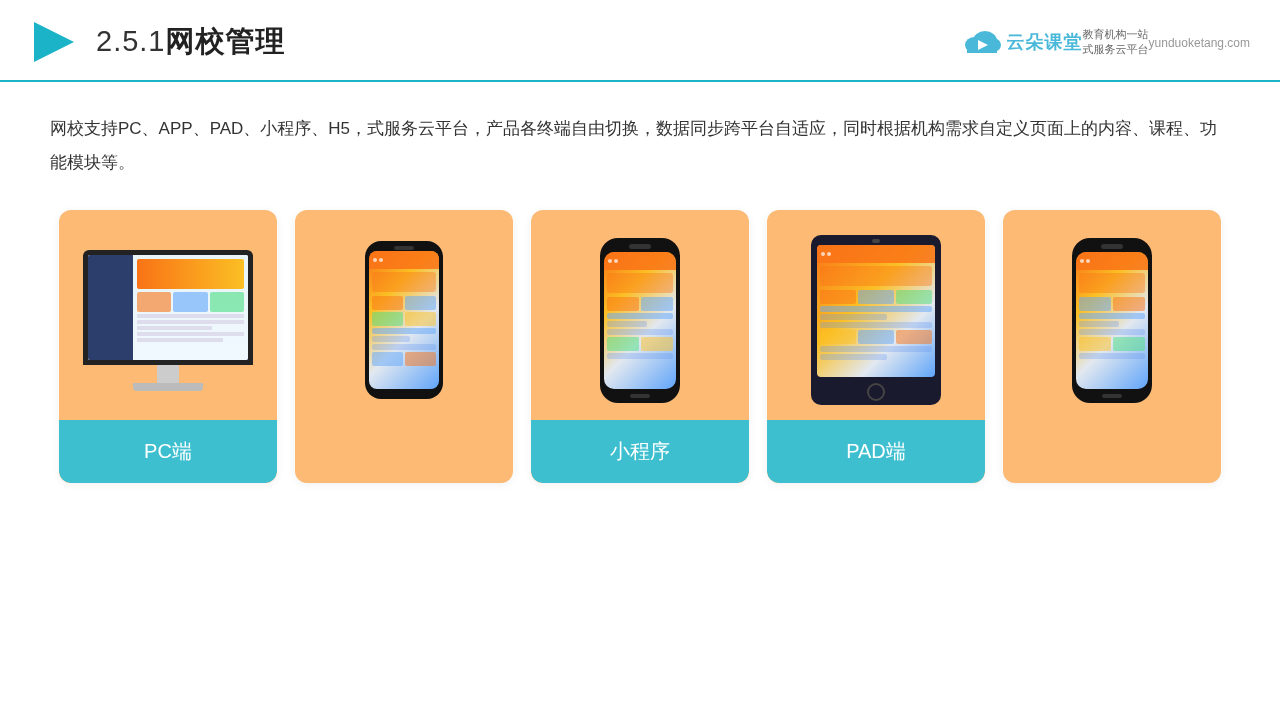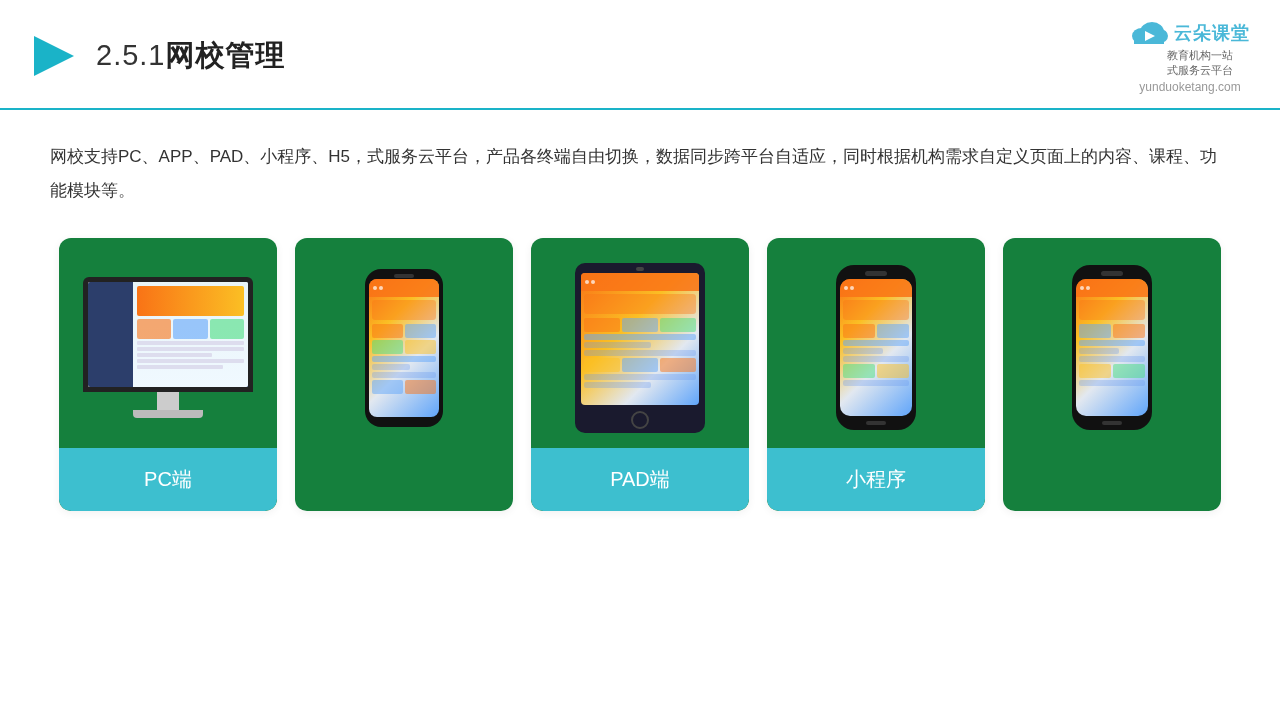--- a/index.html
+++ b/index.html
@@ -40,21 +40,21 @@
       letter-spacing: 1px;
     }
 
     .page-title span.num {
       font-weight: normal;
       color: #333;
     }
 
     .logo-area {
       display: flex;
-      flex-direction: column;
+      flex-direction: row;
       align-items: center;
     }
 
     .logo-cloud {
       display: flex;
       align-items: center;
       gap: 6px;
     }
 
     .logo-text-main {
@@ -62,21 +62,20 @@
       color: #4ab8d8;
       font-weight: bold;
       letter-spacing: 1px;
     }
 
     .logo-sub {
       font-size: 11px;
       color: #666;
       text-align: left;
       line-height: 1.4;
-      margin-left: 20px;
     }
 
     .logo-domain {
       font-size: 12px;
       color: #999;
       margin-top: 1px;
     }
 
     
     .content {
@@ -92,21 +91,21 @@
 
     
     .cards-grid {
       display: flex;
       gap: 18px;
       justify-content: center;
       margin-top: 10px;
     }
 
     .card {
-      background: #15803d;
+      background: #fdba74;
       border-radius: 12px;
       width: 218px;
       display: flex;
       flex-direction: column;
       align-items: center;
       overflow: hidden;
       box-shadow: 0 2px 8px rgba(0,0,0,0.06);
     }
 
     .card-image-area {
@@ -493,20 +492,51 @@
                 </div>
               </div>
             </div>
           </div>
         </div>
       </div>
     </div>
 
     <div class="card">
       <div class="card-image-area">
+        <div class="phone">
+          <div class="phone-screen">
+            <div class="screen-deco">
+              <div class="top-bar">
+                  <div class="dot"></div>
+                  <div class="dot"></div>
+                </div>
+              <div class="content-rows">
+                <div class="row orange"></div>
+                <div class="grid-row">
+                  <div class="grid-cell c1"></div>
+                  <div class="grid-cell c2"></div>
+                </div>
+                <div class="row blue"></div>
+                <div class="row short"></div>
+                <div class="row"></div>
+                <div class="grid-row">
+                  <div class="grid-cell c3"></div>
+                  <div class="grid-cell c4"></div>
+                </div>
+                <div class="row"></div>
+              </div>
+            </div>
+          </div>
+        </div>
+      </div>
+      <div class="card-label">小程序</div>
+    </div>
+
+    <div class="card">
+      <div class="card-image-area">
         <div class="tablet">
           <div class="tablet-screen">
             <div class="screen-deco">
               <div class="top-bar">
                   <div class="dot"></div>
                   <div class="dot"></div>
                 </div>
               <div class="content-rows">
                 <div class="row orange"></div>
                 <div class="grid-row">
@@ -537,51 +567,20 @@
         <div class="phone">
           <div class="phone-screen">
             <div class="screen-deco">
               <div class="top-bar">
                   <div class="dot"></div>
                   <div class="dot"></div>
                 </div>
               <div class="content-rows">
                 <div class="row orange"></div>
                 <div class="grid-row">
-                  <div class="grid-cell c1"></div>
-                  <div class="grid-cell c2"></div>
-                </div>
-                <div class="row blue"></div>
-                <div class="row short"></div>
-                <div class="row"></div>
-                <div class="grid-row">
-                  <div class="grid-cell c3"></div>
-                  <div class="grid-cell c4"></div>
-                </div>
-                <div class="row"></div>
-              </div>
-            </div>
-          </div>
-        </div>
-      </div>
-      <div class="card-label">小程序</div>
-    </div>
-
-    <div class="card">
-      <div class="card-image-area">
-        <div class="phone">
-          <div class="phone-screen">
-            <div class="screen-deco">
-              <div class="top-bar">
-                  <div class="dot"></div>
-                  <div class="dot"></div>
-                </div>
-              <div class="content-rows">
-                <div class="row orange"></div>
-                <div class="grid-row">
                   <div class="grid-cell c2"></div>
                   <div class="grid-cell c1"></div>
                 </div>
                 <div class="row blue"></div>
                 <div class="row short"></div>
                 <div class="row"></div>
                 <div class="grid-row">
                   <div class="grid-cell c4"></div>
                   <div class="grid-cell c3"></div>
                 </div>

